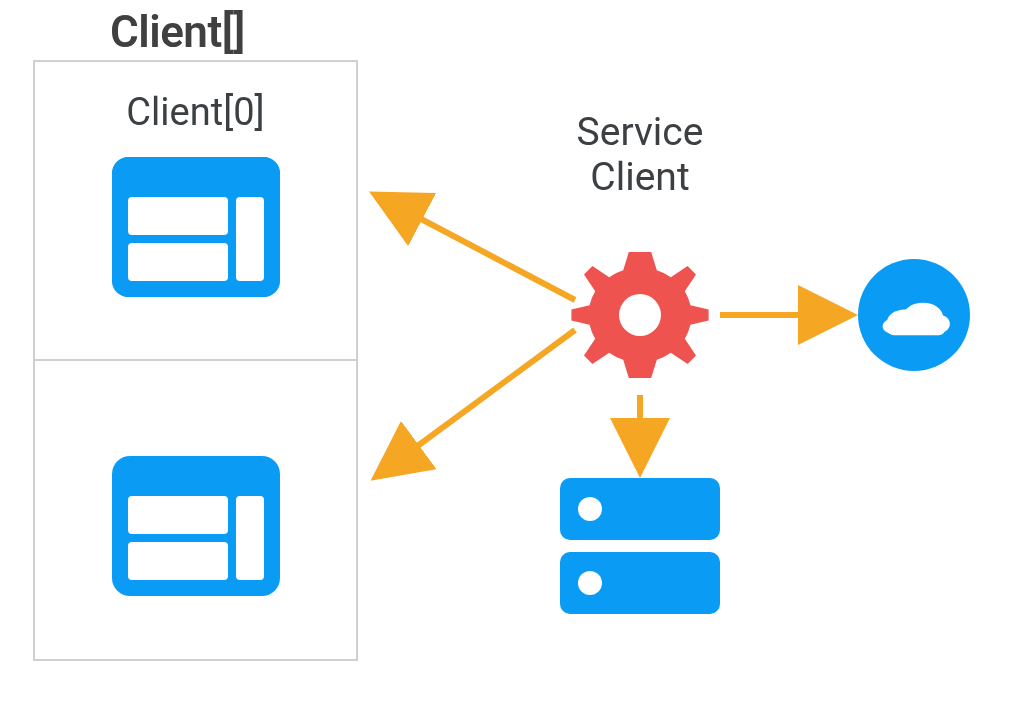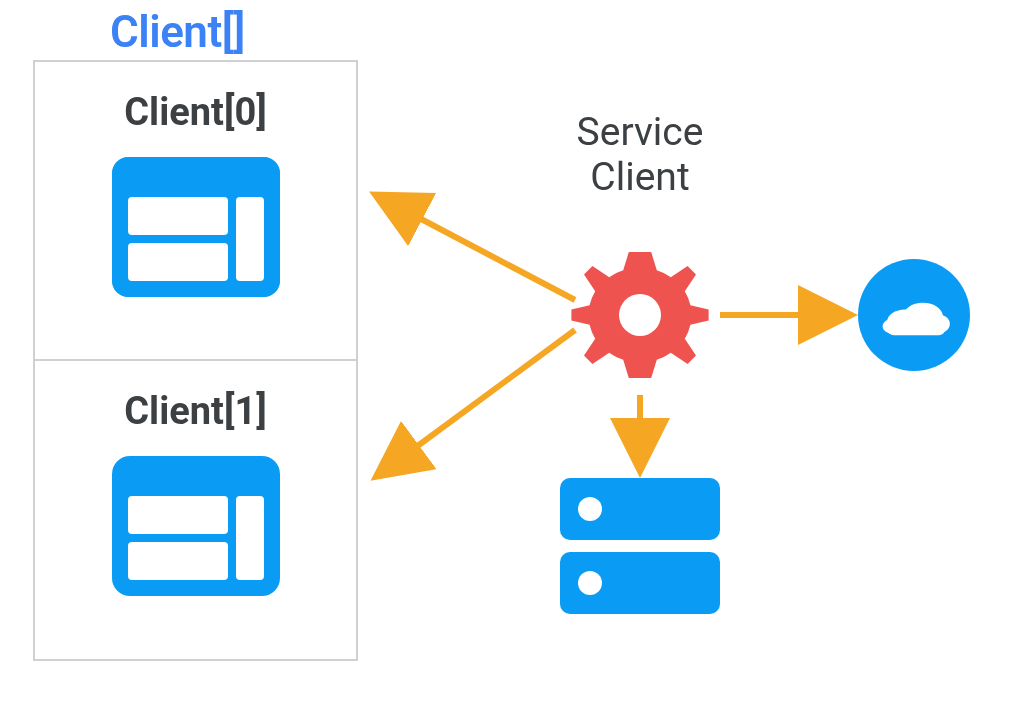--- a/index.html
+++ b/index.html
@@ -16,21 +16,21 @@
     width: 1010px;
     height: 702px;
   }
   .title {
     position: absolute;
     left: 110px;
     top: 6px;
     font-size: 44px;
     font-weight: 600;
     letter-spacing: -0.5px;
-    color: #3b82f6;
+    color: #404040;
   }
   .clients-box {
     position: absolute;
     left: 33px;
     top: 60px;
     width: 325px;
     height: 601px;
     border: 2px solid #d0d0d0;
     box-sizing: border-box;
   }
@@ -42,21 +42,21 @@
     position: relative;
   }
   .client-cell:last-child { border-bottom: none; }
   .client-label {
     position: absolute;
     left: 0;
     right: 0;
     top: 28px;
     text-align: center;
     font-size: 38px;
-    font-weight: 700;
+    font-weight: 400;
     color: #3c4043;
   }
   .browser-icon {
     position: absolute;
     left: 50%;
     transform: translateX(-50%);
     top: 95px;
     width: 168px;
     height: 140px;
   }
@@ -122,21 +122,20 @@
           <rect x="0" y="0" width="168" height="140" rx="18" ry="18" fill="#0a9cf5"></rect>
 
           <rect x="16" y="40" width="100" height="38" rx="4" fill="#ffffff"></rect>
           <rect x="16" y="86" width="100" height="38" rx="4" fill="#ffffff"></rect>
           <rect x="124" y="40" width="28" height="84" rx="4" fill="#ffffff"></rect>
         </svg>
       </div>
     </div>
 
     <div class="client-cell">
-      <div class="client-label">Client[1]</div>
       <div class="browser-icon">
         <svg viewBox="0 0 168 140">
           <rect x="0" y="0" width="168" height="140" rx="18" ry="18" fill="#0a9cf5"></rect>
           <rect x="16" y="40" width="100" height="38" rx="4" fill="#ffffff"></rect>
           <rect x="16" y="86" width="100" height="38" rx="4" fill="#ffffff"></rect>
           <rect x="124" y="40" width="28" height="84" rx="4" fill="#ffffff"></rect>
         </svg>
       </div>
     </div>
   </div>

